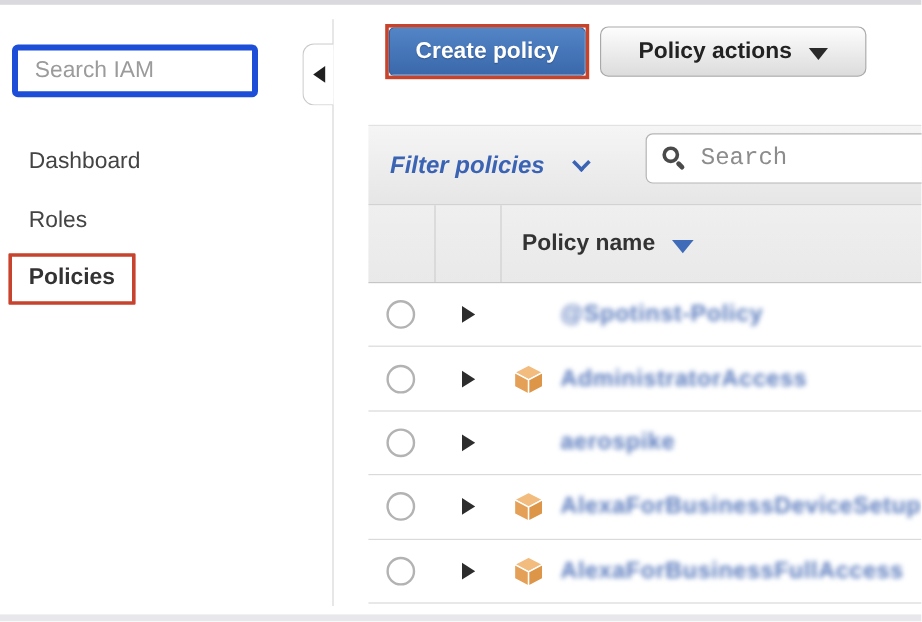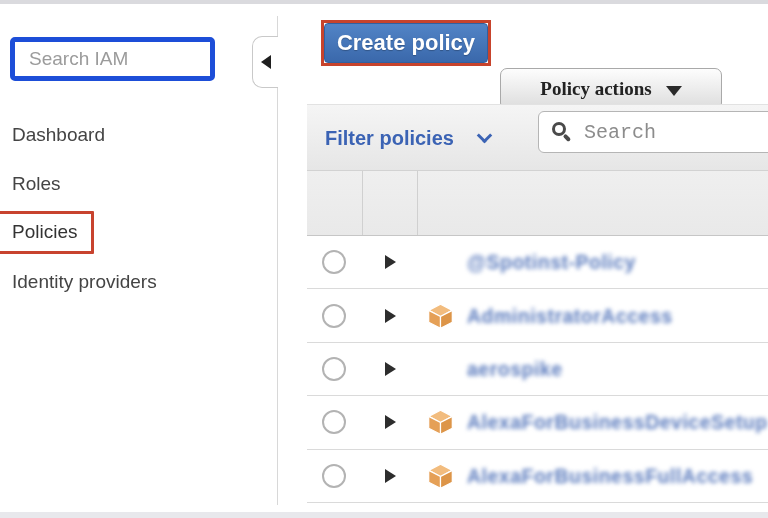--- a/index.html
+++ b/index.html
@@ -25,24 +25,24 @@
     border: 5px solid #1d4ed8; border-radius: 5px; background: #fff;
     font-family: "Liberation Sans", sans-serif;
     font-size: 19px; color: #555; padding: 0 12px 0 14px; outline: none;
   }
   .sidebar-search::placeholder { color: #9b9b9b; opacity: 1; }
   .side-nav {
     position: absolute; left: 0; top: 111px; width: 270px; list-style: none;
   }
   .side-nav li {
     height: 48.8px; display: flex; align-items: center;
-    padding-left: 12px; font-size: 19px; color: #444; cursor: pointer;
+    padding-left: 24px; font-size: 19px; color: #444; cursor: pointer;
   }
   .side-nav li .active-box {
-    display: inline-block; font-weight: normal; color: #333;
+    display: inline-block; font-weight: bold; color: #333;
     border: 3px solid #c8432e; padding: 7px 14px 8px 14px;
     margin-left: -17px; border-radius: 1px;
   }
   .v-divider {
     position: absolute; left: 277px; top: 16px; width: 1px; height: 489px;
     background: #d8d8d8;
   }
   .collapse-tab {
     position: absolute; left: 252px; top: 36px; width: 26px; height: 52px;
     background: #fff; border: 1px solid #c9c9c9; border-right: none;
@@ -56,50 +56,49 @@
   }
   
   .annotation-create {
     position: absolute; left: 321px; top: 20px; width: 170px; height: 46px;
     border: 3px solid #c7432c;
   }
   .btn-create {
     width: 100%; height: 100%;
     background: linear-gradient(#5284c6, #3a68ab);
     border: 1px solid #31609f; border-radius: 4px;
-    color: #fff; font-weight: bold; font-size: 22px;
+    color: #fff; font-weight: bold; font-size: 19px;
     font-family: "Liberation Sans", sans-serif;
     text-shadow: 0 1px 1px rgba(0,0,0,0.25); cursor: pointer;
   }
   .btn-actions {
     position: absolute; left: 500px; top: 22px; width: 222px; height: 42px;
     background: linear-gradient(#fdfdfd, #dcdcdc);
     border: 1px solid #a9a9a9; border-radius: 7px;
-    font-family: Liberation Serif, serif;
+    font-family: Liberation Sans, sans-serif;
     font-weight: bold; font-size: 19px; color: #222;
     display: flex; align-items: center; justify-content: center; gap: 14px;
     cursor: pointer;
-    margin-top: 46px;
   }
   .caret-down-dark {
     width: 0; height: 0; margin-top: 3px;
     border-left: 8px solid transparent; border-right: 8px solid transparent;
     border-top: 10px solid #2a2a2a;
   }
   
   .filter-bar {
     position: absolute; left: 307px; top: 104px; width: 461px; height: 66px;
     background: linear-gradient(#f5f5f5, #e6e6e6);
     border-top: 1px solid #e2e2e2;
   }
   .filter-link {
     position: absolute; left: 18px; top: 0; height: 66px;
     display: flex; align-items: center; gap: 25px;
     font-weight: bold; font-size: 20px; color: #3b63b4;
-    text-decoration: none; cursor: pointer;
+    text-decoration: none; cursor: pointer; font-style: italic;
   }
   .chevron-down-blue {
     width: 11px; height: 11px; margin-top: -6px;
     border-right: 3px solid #3b63b4; border-bottom: 3px solid #3b63b4;
     transform: rotate(45deg);
   }
   .filter-search {
     position: absolute; left: 231px; top: 6px; width: 244px; height: 42px;
     background: #fff; border: 1px solid #b5b5b5; border-radius: 6px;
     display: flex; align-items: center; padding-left: 13px; gap: 10px;
@@ -171,23 +170,20 @@
 <ul class="side-nav">
   <li>
       <span>Dashboard</span>
     </li>
   <li>
       <span>Roles</span>
     </li>
   <li>
     <span class="active-box">Policies</span>
   </li>
-  <li>
-      <span>Identity providers</span>
-    </li>
 </ul>
 
 <div class="v-divider"></div>
 <div class="collapse-tab">
   <span class="tri-left"></span>
 </div>
 
 <div class="annotation-create">
   <button class="btn-create">Create policy</button>
 </div>
@@ -207,20 +203,24 @@
       <span class="lens"></span>
         <span class="handle"></span>
     </span>
     <input type="text" placeholder="Search" style="">
   </div>
 </div>
 
 <div class="table-header">
   <span class="sep sep1"></span>
   <span class="sep sep2"></span>
+  <span class="th-label">
+    <span>Policy name</span>
+    <span class="caret-down-blue"></span>
+  </span>
 </div>
 
 <div class="rows">
 
   <div class="row">
     <span class="radio"></span>
     <span class="expander"></span>
 
     <a class="policy-link">@Spotinst-Policy</a>
   </div>

